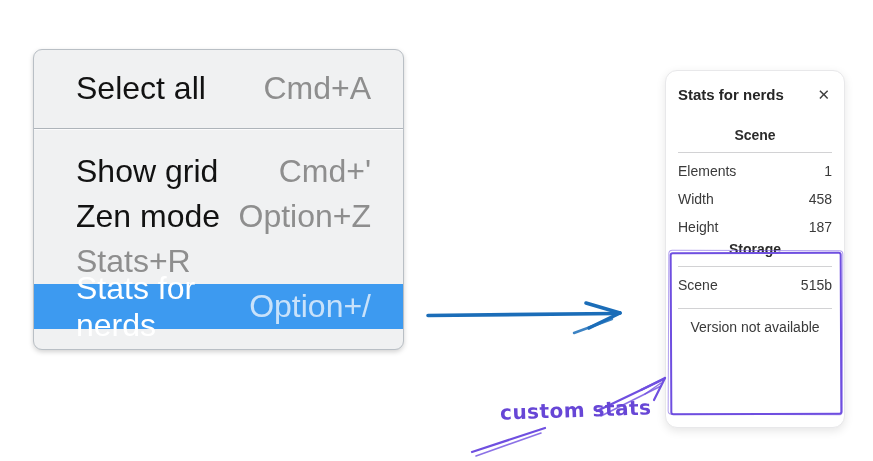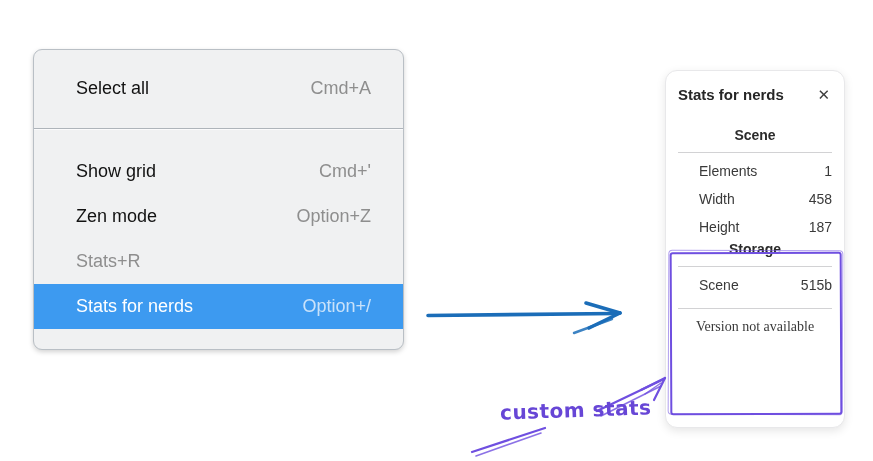--- a/index.html
+++ b/index.html
@@ -14,21 +14,21 @@
     position:absolute; left:33px; top:49px; width:371px; height:301px;
     background:var(--menu_bg, #f0f1f2);
     border:1px solid #b9bfc5; border-radius:9px;
     box-shadow:0 2px 5px rgba(0,0,0,.18);
     display:flex; flex-direction:column; overflow:hidden;
   }
   .menu-section-top { padding:16px 0 17px 0; }
   .menu-section-bottom { padding:19px 0 17px 0; }
   .menu-item {
     height:45px; display:flex; align-items:center; justify-content:space-between;
-    padding:0 32px 0 42px; font-size:18px; color:#121212; cursor:default;
+    padding:0 32px 0 42px; font-size:32px; color:#121212; cursor:default;
   }
   .menu-item .shortcut { color:#8e8e8e; }
   .menu-item.highlighted { background:var(--menu_highlight, #3d9af0); color:#ffffff; }
   .menu-item.highlighted .shortcut { color:#c9e2fa; }
   .menu-divider { height:2px; background:#aeb4ba; border-bottom:1px solid #fbfbfc; }
 
   
   .panel {
     position:absolute; left:665px; top:70px; width:180px; height:358px;
     background:#fff; border:1px solid #e8e8ea; border-radius:12px;
@@ -42,26 +42,26 @@
     cursor:pointer; line-height:1; padding:2px;
     font-family:"Liberation Sans", sans-serif;
   }
   .section-heading {
     text-align:center; font-weight:bold; font-size:14px; color:#2c2c2c;
   }
   .heading-scene { margin-top:23px; }
   .heading-storage { }
   .heading-version { margin-top:6px; }
   .rule { border:none; border-top:1px solid #d2d2d4; margin-top:9px; }
-  .stat-rows { margin-top:4px;margin-left:21px; }
+  .stat-rows { margin-top:4px; }
   .stat-row {
     display:flex; justify-content:space-between; align-items:center;
     font-size:14px; height:28px; color:#3a3a3a;
   }
-  .version-note { font-size:14px; text-align:center; margin-top:10px; color:#3a3a3a;font-family:Liberation Serif, serif; }
+  .version-note { font-size:14px; text-align:center; margin-top:10px; color:#3a3a3a; }
 
   
   .storage-box {
     position:absolute; left:4px; top:181px; width:172px; height:163px;
     border:2px solid var(--annotation_purple, #6f4fe0);
     border-radius:3px; transform:rotate(-.25deg); z-index:20; pointer-events:none;
   }
   .storage-box::after {
     content:""; position:absolute; inset:-4px -3px -2px -4px;
     border:1px solid var(--annotation_purple, #6f4fe0); opacity:.55;

